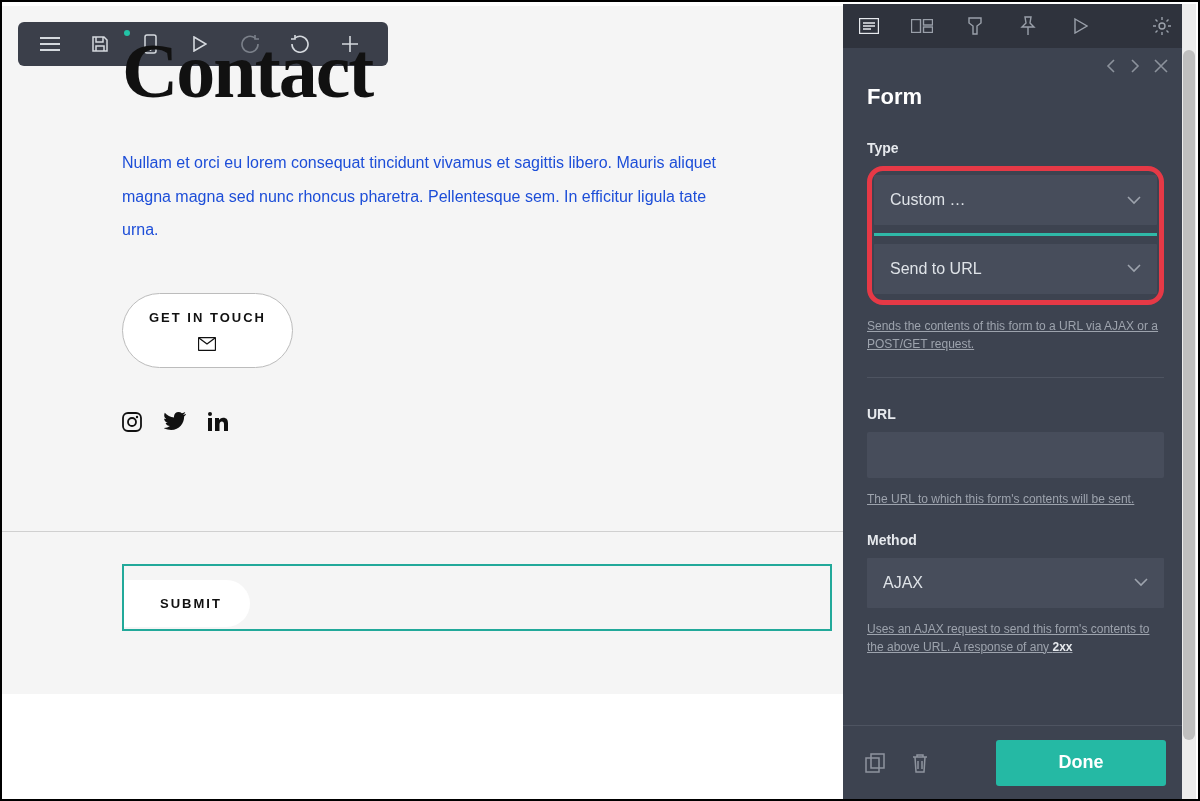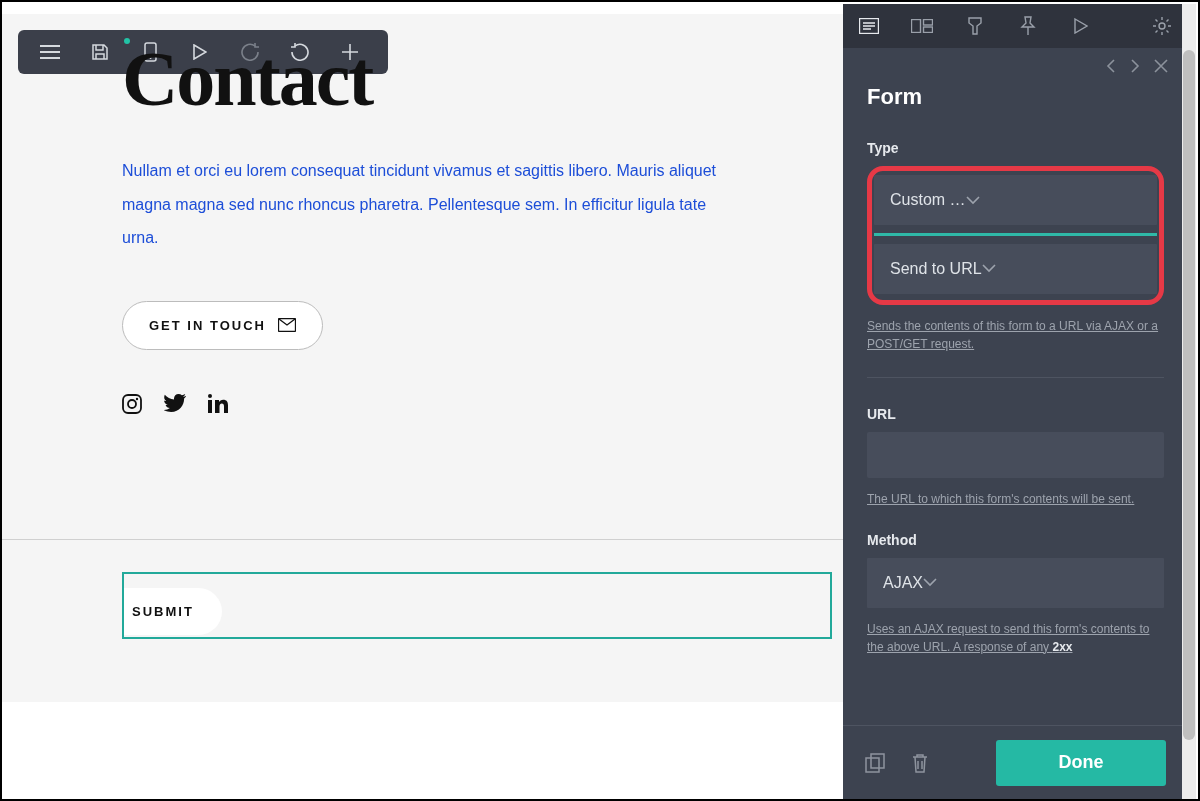--- a/index.html
+++ b/index.html
@@ -8,21 +8,21 @@
     background: #fff;
     width: 1200px;
     height: 801px;
     overflow: hidden;
     position: relative;
     border: 2px solid #000;
   }
   
   .canvas {
     position: absolute;
-    left: 0; top: 12px;
+    left: 0; top: 4px;
     width: 851px; height: 688px;
     background: #f5f5f5;
   }
   .toolbar {
     position: absolute;
     left: 16px; top: 16px;
     width: 370px; height: 44px;
     background: #3b3f4a;
     border-radius: 6px;
     display: flex;
@@ -70,20 +70,21 @@
     align-items: center;
     gap: 12px;
     border: 1px solid #bcbcbc;
     border-radius: 999px;
     padding: 16px 26px;
     font-size: 13px;
     font-weight: 700;
     letter-spacing: 2px;
     color: #111;
     background: #fff;
+    flex-direction: column;
   }
   .socials {
     margin-top: 44px;
     display: flex;
     gap: 22px;
     color: #111;
   }
   .socials span { display:inline-flex; }
   .divider {
     position: absolute;
@@ -112,21 +113,21 @@
     background: transparent;
   }
   .submit-btn {
     margin-top: 14px;
     margin-left: 0;
     display: inline-block;
     background: #fff;
     border: none;
     border-top-right-radius: 26px;
     border-bottom-right-radius: 26px;
-    padding: 16px 28px 16px 8px;
+    padding: 16px 28px 16px 36px;
     font-size: 13px;
     font-weight: 700;
     letter-spacing: 2px;
     color: #111;
   }
 
   
   .inspector {
     position: absolute;
     right: 10px; top: 2px;
@@ -170,21 +171,21 @@
   .highlight-box {
     border: 5px solid #e63946;
     border-radius: 16px;
     padding: 4px 2px 6px;
     margin-top: 4px;
   }
   .select {
     background: #474d5b;
     border-radius: 1px;
     height: 50px;
-    display:flex; align-items:center; 
+    display:flex; align-items:center; justify-content:space-between;
     padding: 0 16px;
     font-size: 16px; color:#dfe3e8;
     cursor: pointer;
   }
   .select + .teal-sep {
     height: 2.5px; background: #2fb9a8;
     margin: 8px 0;
   }
   .help {
     font-size: 12px; color: #9da3ad; line-height: 1.5;

